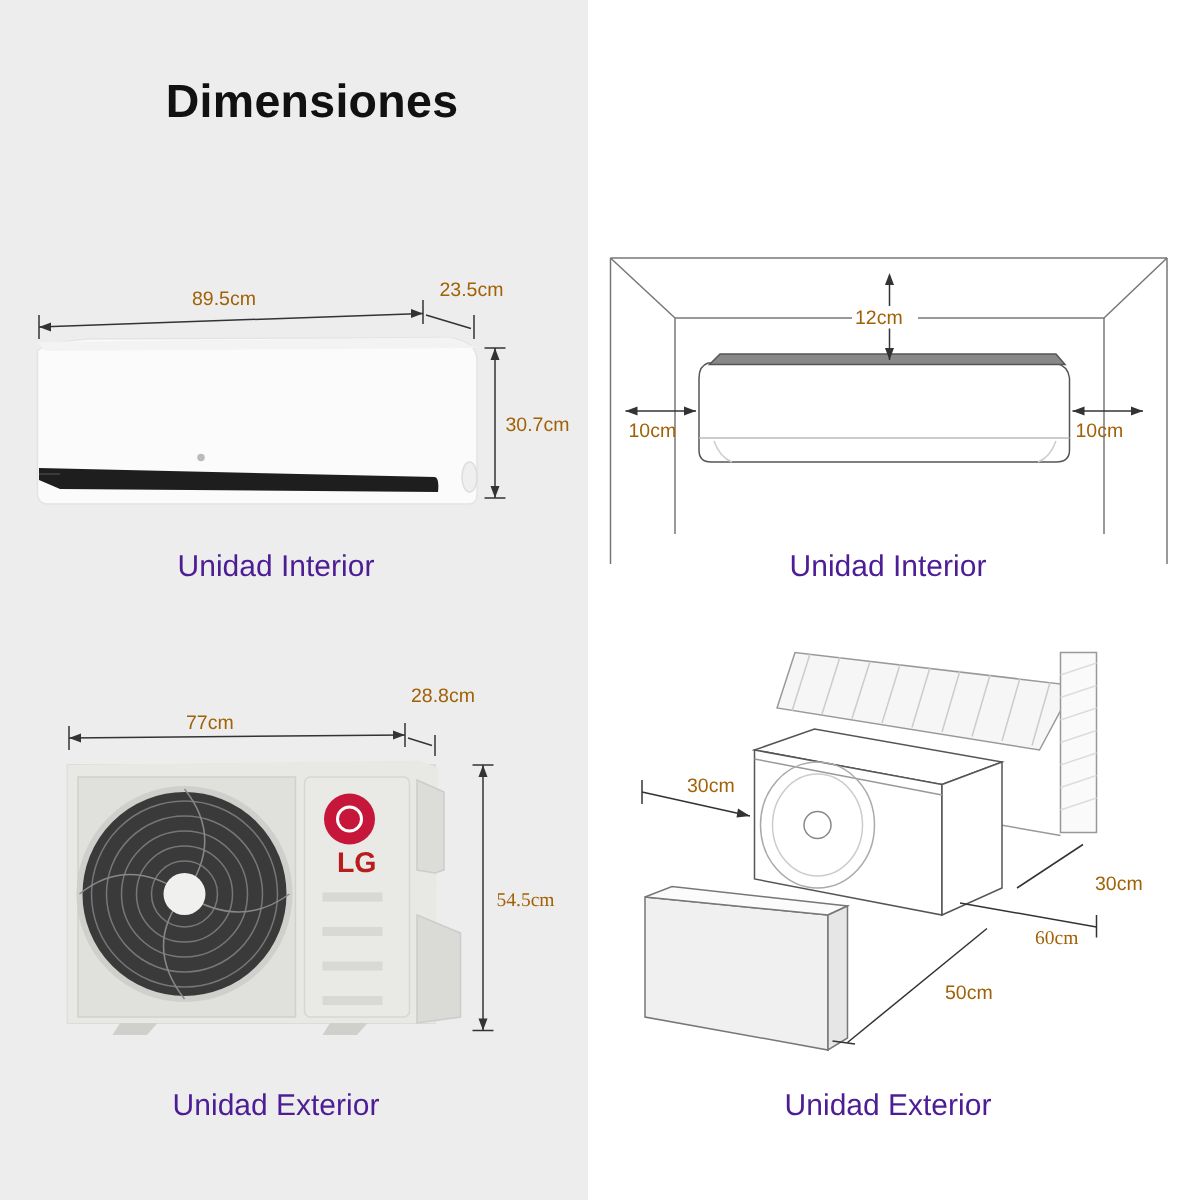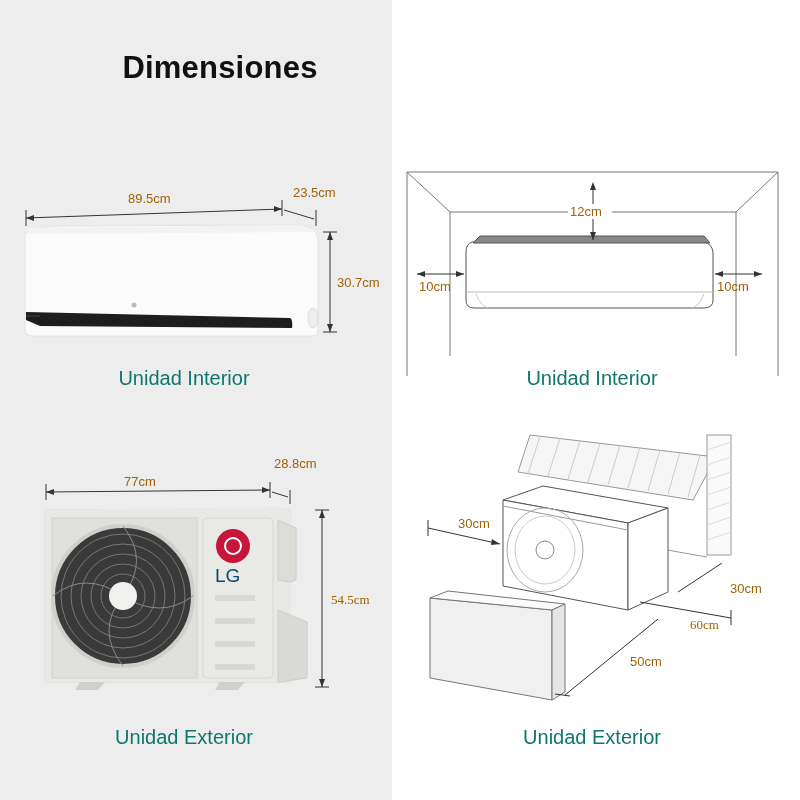--- a/index.html
+++ b/index.html
@@ -1,28 +1,28 @@
 <!DOCTYPE html>
 <html><head>
 <meta charset="utf-8">
 <style>
   html,body{margin:0;padding:0;}
   body{width:800px;height:800px;position:relative;overflow:hidden;background:#fff;font-family:"Liberation Sans",sans-serif;color:#111;}
   .left-panel{position:absolute;left:0;top:0;width:392px;height:800px;background:#ededed;}
   .right-panel{position:absolute;left:392px;top:0;width:408px;height:800px;background:#ffffff;}
   .title{position:absolute;top:50px;font-size:31px;font-weight:bold;text-align:center;letter-spacing:0.2px;}
-  .caption{position:absolute;font-size:20px;text-align:center;color:#0f766e;}
+  .caption{position:absolute;font-size:20px;text-align:center;color:#4c1d95;}
   .dim{position:absolute;font-size:13px;color:#a16207;}
   svg{position:absolute;overflow:visible;}
 </style>
 </head>
 <body>
 
 <div class="left-panel">
-  <div class="title" style="left:12px;width:416px;">Dimensiones</div>
+  <div class="title" style="left:0;width:416px;">Dimensiones</div>
 
   <svg style="left:0;top:170px;" width="392" height="180">
 
     <line x1="26" y1="48" x2="282" y2="39" stroke="#333" stroke-width="1"></line>
     <line x1="26" y1="40" x2="26" y2="56" stroke="#333"></line>
     <line x1="282" y1="30" x2="282" y2="46" stroke="#333"></line>
     <polygon points="26,48 34,45 34,51" fill="#333"></polygon>
     <polygon points="282,39 274,36 274,42" fill="#333"></polygon>
 
     <line x1="284" y1="40" x2="314" y2="49" stroke="#333"></line>
@@ -87,21 +87,21 @@
     <line x1="302" y1="50" x2="302" y2="227" stroke="#333"></line>
     <line x1="295" y1="50" x2="309" y2="50" stroke="#333"></line>
     <line x1="295" y1="227" x2="309" y2="227" stroke="#333"></line>
     <polygon points="302,50 299,58 305,58" fill="#333"></polygon>
     <polygon points="302,227 299,219 305,219" fill="#333"></polygon>
   </svg>
 
   <div style="position:absolute;left:216px;top:529px;width:34px;height:34px;border-radius:50%;background:#c6173b;box-shadow:0 0 0 2px #e9e9e6;">
     <div style="position:absolute;left:8px;top:8px;width:18px;height:18px;border-radius:50%;border:2px solid #fff;box-sizing:border-box;"></div>
   </div>
-  <div style="position:absolute;left:215px;top:565px;width:36px;text-align:left;font-weight:normal;font-size:19px;color:#0c4a6e;">LG</div>
+  <div style="position:absolute;left:215px;top:565px;width:36px;text-align:right;font-weight:bold;font-size:19px;color:#b91c1c;">LG</div>
   <div class="dim" style="left:124px;top:474px;">77cm</div>
   <div class="dim" style="left:274px;top:456px;">28.8cm</div>
   <div class="dim" style="left:331px;top:592px;font-family:Liberation Serif, serif;">54.5cm</div>
   <div class="caption" style="left:0;width:368px;top:726px;">Unidad Exterior</div>
 </div>
 
 <div class="right-panel">
 
   <svg style="left:0;top:160px;" width="408" height="230">
     <g stroke="#777" fill="none" stroke-width="1">

